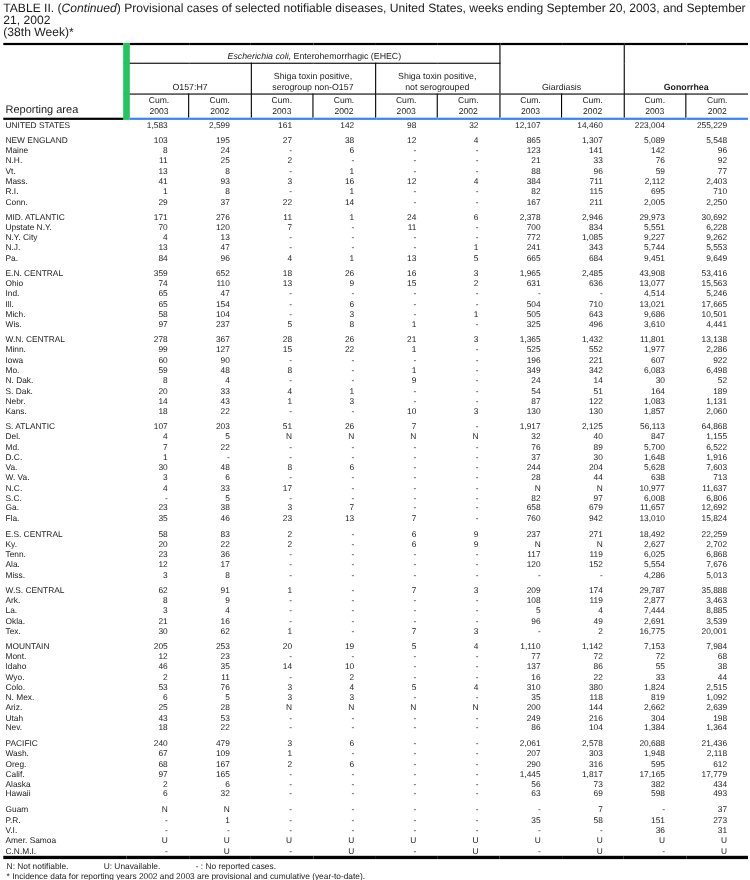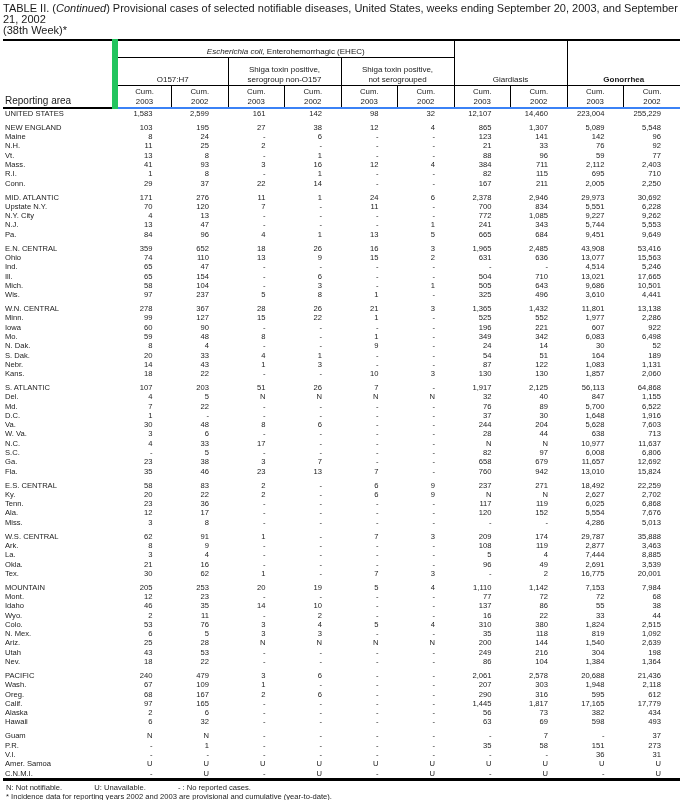--- a/index.html
+++ b/index.html
@@ -850,21 +850,21 @@
         <tr>
           <td class="area">Ariz.</td>
           <td class="num">25</td>
           <td class="num">28</td>
           <td class="num">N</td>
           <td class="num">N</td>
           <td class="num">N</td>
           <td class="num">N</td>
           <td class="num">200</td>
           <td class="num">144</td>
-          <td class="num">1,540</td>
+          <td class="num">2,662</td>
           <td class="num">2,639</td>
         </tr>
         <tr>
           <td class="area">Utah</td>
           <td class="num">43</td>
           <td class="num">53</td>
           <td class="num">-</td>
           <td class="num">-</td>
           <td class="num">-</td>
           <td class="num">-</td>

